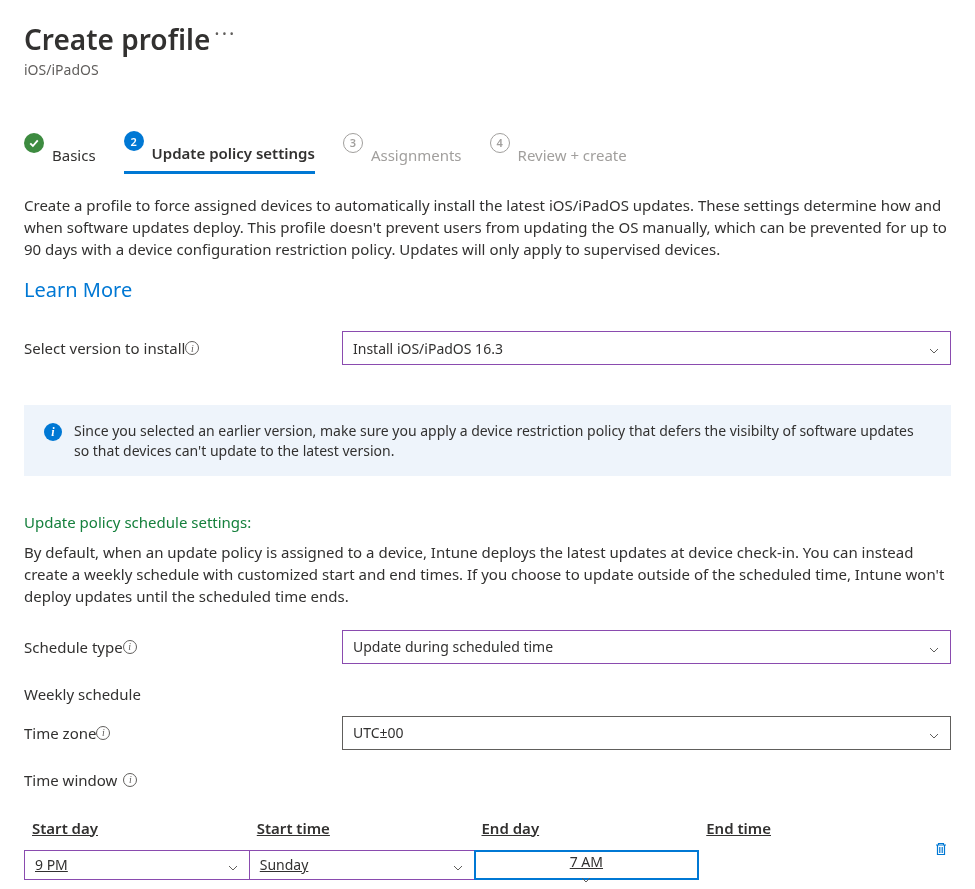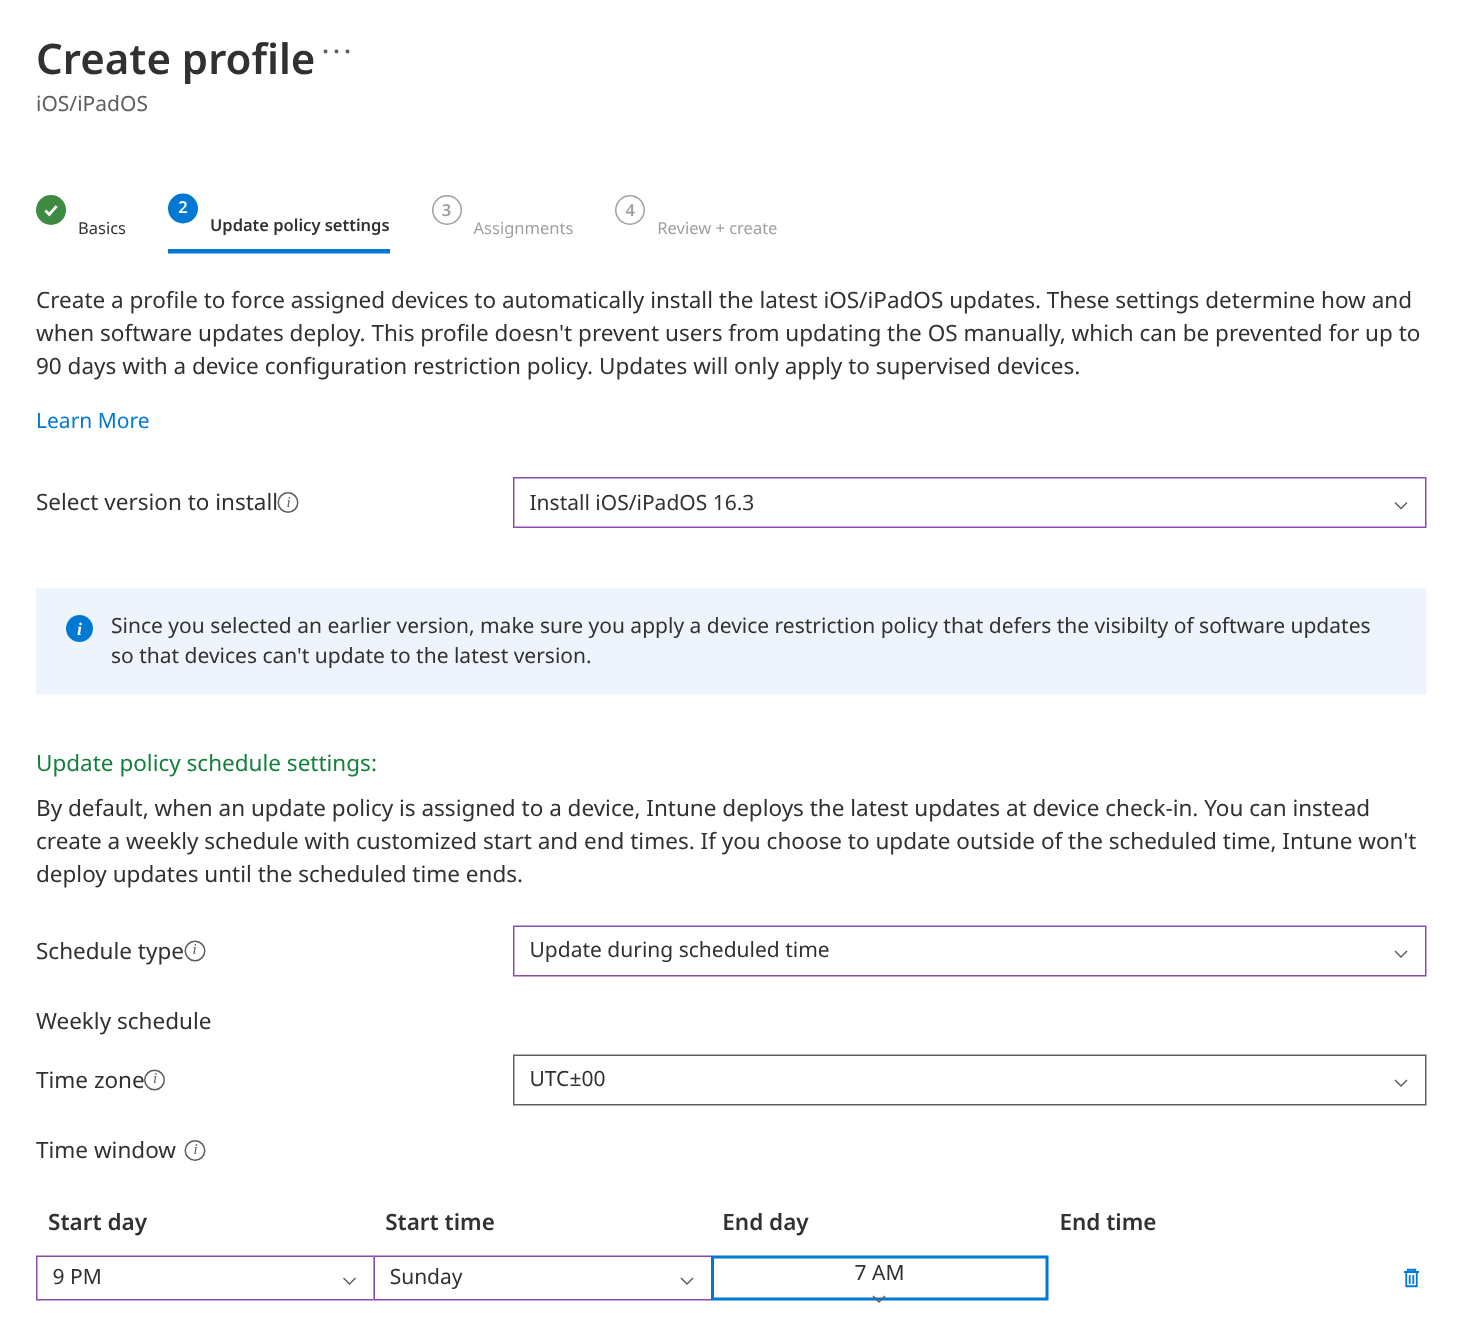--- a/index.html
+++ b/index.html
@@ -64,37 +64,37 @@
     .step-badge.done svg { width: 12px; height: 12px; }
     .step-badge.active {
       background: #0078d4;
       color: #fff;
     }
     .step-badge.pending {
       border: 1px solid #a19f9d;
       color: #a19f9d;
       background: #fff;
     }
-    .step-label { font-size: 11px; margin-top: 24px; }
+    .step-label { font-size: 15px; margin-top: 24px; }
     .step.done .step-label { color: #323130; }
     .step.active .step-label { color: #323130; font-weight: 600; }
     .step.active { border-bottom: 3px solid #0078d4; }
     .step.pending .step-label { color: #a19f9d; }
 
     .description {
       font-size: 15px;
       line-height: 1.45;
       color: #323130;
       margin-bottom: 16px;
       max-width: 935px;
     }
     .learn-more {
       color: #0078d4;
       text-decoration: none;
-      font-size: 14px;
+      font-size: 20px;
       display: inline-block;
       margin-bottom: 28px;
       cursor: pointer;
     }
 
     .form-row {
       display: flex;
       align-items: center;
       margin-bottom: 18px;
     }
@@ -192,22 +192,23 @@
       display: flex;
       align-items: center;
       gap: 6px;
       font-size: 15px;
       margin-top: 20px;
       margin-bottom: 28px;
     }
 
     .table-container {
       display: flex;
-      align-items: flex-end;
+      align-items: center;
       gap: 8px;
+      text-decoration: underline;
     }
     .table-grid {
       flex: 1;
     }
     .table-header-row, .table-data-row {
       display: grid;
       grid-template-columns: 1fr 1fr 1fr 1fr;
       gap: 0;
     }
     .table-header-cell {

